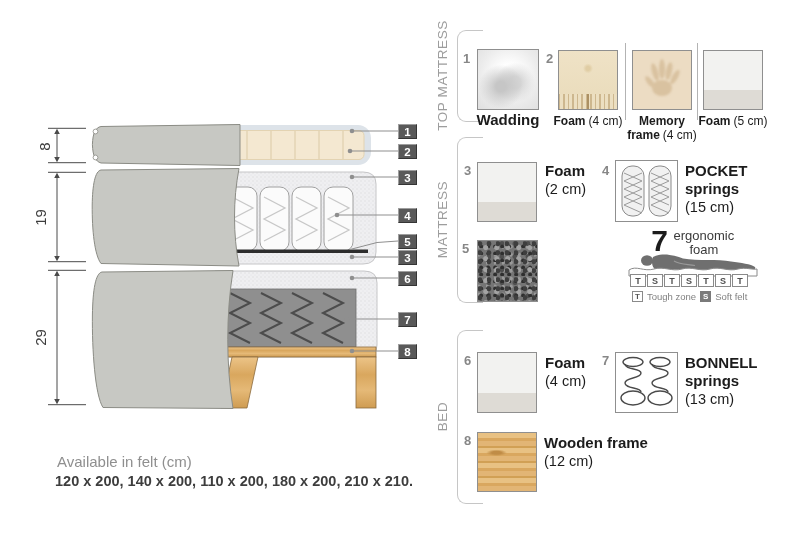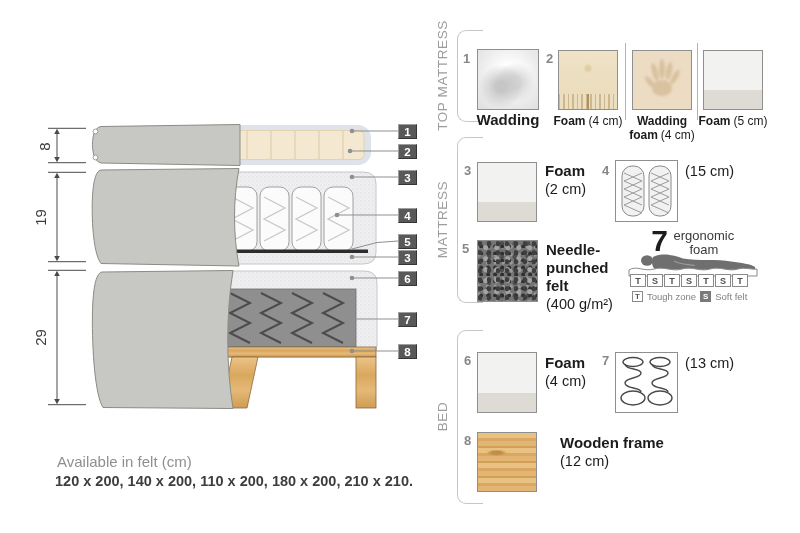--- a/index.html
+++ b/index.html
@@ -228,21 +228,21 @@
         <ellipse cx="29" cy="37" rx="10" ry="8"></ellipse>
         <ellipse cx="22" cy="21" rx="3" ry="9" transform="rotate(-16 22 21)"></ellipse>
         <ellipse cx="29" cy="18" rx="3" ry="10"></ellipse>
         <ellipse cx="36" cy="20" rx="3" ry="9" transform="rotate(12 36 20)"></ellipse>
         <ellipse cx="42" cy="26" rx="2.8" ry="8" transform="rotate(30 42 26)"></ellipse>
         <ellipse cx="17" cy="31" rx="2.8" ry="7" transform="rotate(-38 17 31)"></ellipse>
       </g>
     </svg>
   </div>
   <div class="tilelabel" style="left:625px;top:115px;width:74px">
-    <span class="nm">Wadding foam</span><span class="sz">(4 cm)</span>
+    <span class="nm">Memory frame</span><span class="sz">(4 cm)</span>
   </div>
 
   <div class="sep" style="left:697px;top:43px;height:77px"></div>
 
   <div class="tile tex-foam" style="left:703px;top:50px;width:60px;height:60px"></div>
   <div class="tilelabel" style="left:693px;top:115px;width:80px">
     <span class="nm">Foam</span><span class="sz">(5 cm)</span>
   </div>
 
   <div class="num" style="left:464px;top:163px">3</div>
@@ -261,29 +261,26 @@
       </g>
       <g fill="none" stroke="#9b9b9b" stroke-width="1">
         <path d="M8,12 L26,20 L8,28 L26,36 L8,44 L26,52"></path>
         <path d="M26,12 L8,20 L26,28 L8,36 L26,44"></path>
         <path d="M35,12 L53,20 L35,28 L53,36 L35,44 L53,52"></path>
         <path d="M53,12 L35,20 L53,28 L35,36 L53,44"></path>
       </g>
     </svg>
   </div>
   <div class="itemtext" style="left:685px;top:162px;width:82px">
+    <span class="nm" style="display:inline">POCKET springs</span>
     <span class="sz">(15 cm)</span>
   </div>
 
   <div class="num" style="left:462px;top:241px">5</div>
   <div class="tile tex-felt" style="left:477px;top:240px;width:61px;height:62px"></div>
-  <div class="itemtext" style="left:546px;top:241px;width:76px">
-    <span class="nm" style="display:inline">Needle-punched felt</span>
-    <span class="sz">(400 g/m²)</span>
-  </div>
 
   <div class="ergo-head" style="left:638px;top:227px;width:115px">
     <span class="ergo-seven">7</span>
     <span class="ergo-lab">ergonomic foam</span>
   </div>
   <svg class="abs" style="left:628px;top:251px" width="130" height="26" viewBox="0 0 130 26">
     <path d="M25,6 C36,1 47,5 55,7.5 C70,10 90,8 103,10.5 C113,12 123,13 127,16 C128,18 126,19.5 122,19.5 L28,18.5 C24,17 23,10 25,6 Z" fill="#6f6f6f"></path>
     <ellipse cx="19" cy="9.5" rx="6" ry="5.2" fill="#6f6f6f"></ellipse>
     <path d="M46,10 C53,14 60,13 67,14.5" fill="none" stroke="#9a9a9a" stroke-width="1.2"></path>
     <path d="M1,19 C8,14 16,21 26,18 C36,15 44,21 54,18 C64,15 72,21 82,18 C92,15 100,21 110,18 C118,16 124,19 129,18 L129,25 L1,25 Z" fill="#ffffff" stroke="#8a8a8a" stroke-width="1"></path>
@@ -318,23 +315,24 @@
         <ellipse cx="17" cy="9" rx="10" ry="4.5"></ellipse>
         <path d="M9,11 C9,17 25,15 25,20 C25,26 9,24 9,30 C9,36 25,34 25,39"></path>
         <ellipse cx="17" cy="45" rx="12" ry="7"></ellipse>
         <ellipse cx="44" cy="9" rx="10" ry="4.5"></ellipse>
         <path d="M36,11 C36,17 52,15 52,20 C52,26 36,24 36,30 C36,36 52,34 52,39"></path>
         <ellipse cx="44" cy="45" rx="12" ry="7"></ellipse>
       </g>
     </svg>
   </div>
   <div class="itemtext" style="left:685px;top:354px;width:82px">
+    <span class="nm" style="display:inline">BONNELL springs</span>
     <span class="sz">(13 cm)</span>
   </div>
 
   <div class="num" style="left:464px;top:433px">8</div>
   <div class="tile tex-wood" style="left:477px;top:432px;width:60px;height:60px"></div>
-  <div class="itemtext" style="left:560px;top:434px;width:150px">
+  <div class="itemtext" style="left:544px;top:434px;width:150px">
     <span class="nm">Wooden frame</span>
     <span class="sz">(12 cm)</span>
   </div>
 
 </div>
 
 </body></html>

